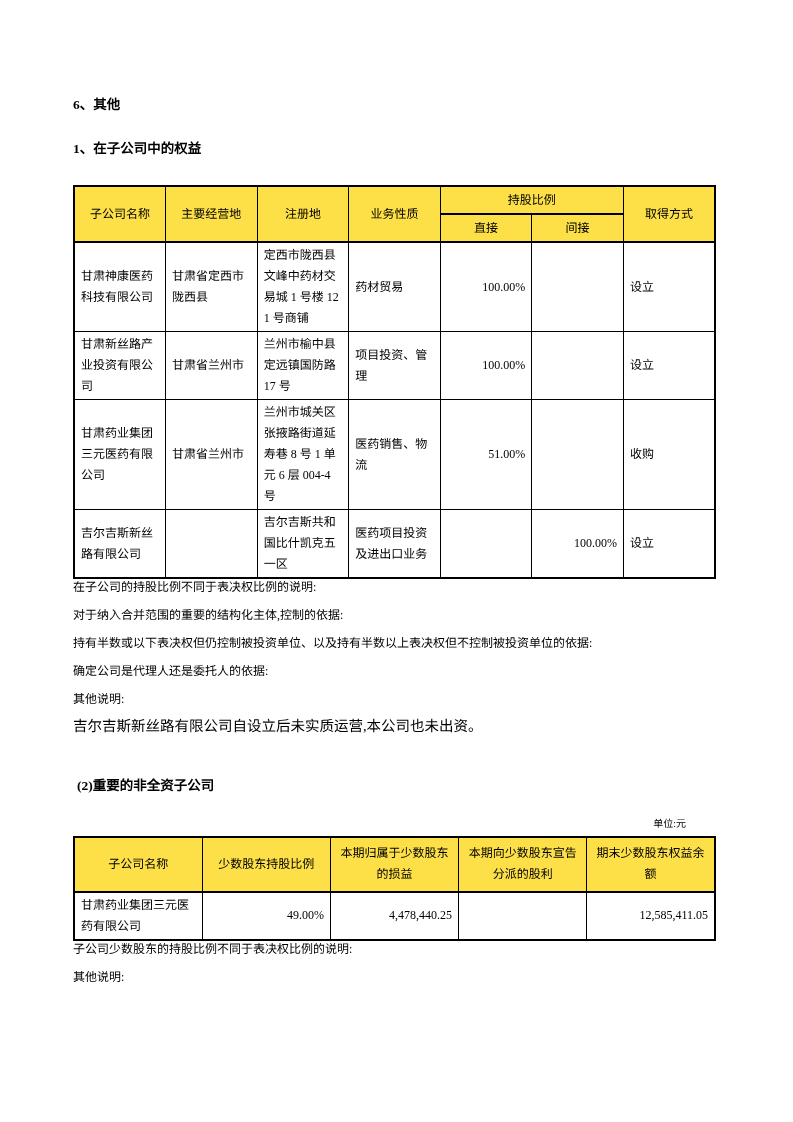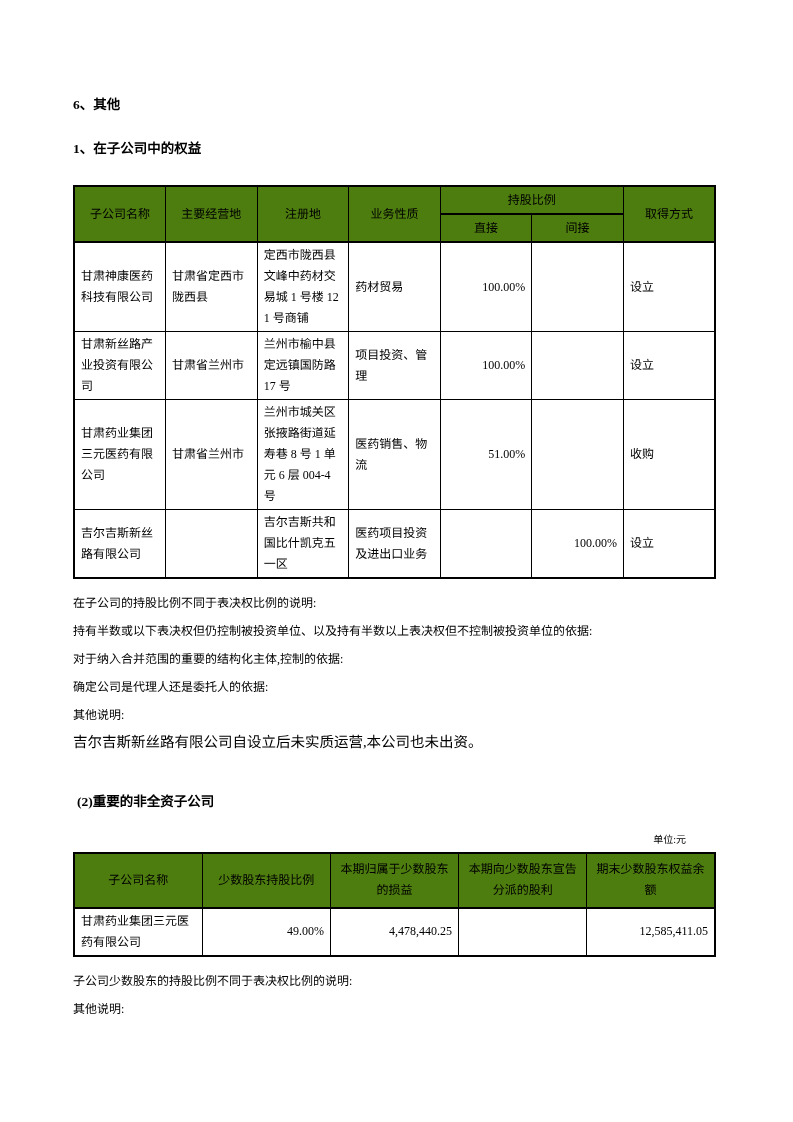--- a/index.html
+++ b/index.html
@@ -38,38 +38,38 @@
   table, .doc-table{border:2px solid #000;}
   th,td{
     border:1px solid #000;
     padding:2px 6px;
     vertical-align:middle;
     line-height:1.75;
     word-break:break-all;
     font-weight:normal;
   }
   thead th{
-    background:#4d7c0f;
+    background:#fde047;
     text-align:center;
     border-bottom-width:2px;
   }
   td.txt{text-align:left;}
   td.num{text-align:right;}
   .t1 .r-tall{height:85px;}
   .t1 .r-mid{height:55px;}
   .t1 .r-short{height:50px;margin-top:28px;}
   .t1 thead tr{height:28px;}
   .t2 thead tr{height:55px;}
   .t2 tbody tr{height:45px;}
   .note{
     font-size:12px;
     line-height:17px;
     margin:11px 0 0 0;
   }
-  .note.first{margin-top:16px;}
+  .note.first{margin-top:0;}
   .big-note{
     font-size:14.5px;
     line-height:20px;
     margin:8px 0 0 0;
   }
   .sec2-heading{margin-top:42px;}
   .unit-line{
     font-size:10px;
     text-align:right;
     margin:20px 0 6px 0;
@@ -141,22 +141,22 @@
         <td class="txt">吉尔吉斯共和国比什凯克五一区</td>
         <td class="txt">医药项目投资及进出口业务</td>
         <td class="num"></td>
         <td class="num">100.00%</td>
         <td class="txt">设立</td>
       </tr>
     </tbody>
   </table>
 
   <p class="note first">在子公司的持股比例不同于表决权比例的说明:</p>
+  <p class="note">对于纳入合并范围的重要的结构化主体,控制的依据:</p>
   <p class="note">持有半数或以下表决权但仍控制被投资单位、以及持有半数以上表决权但不控制被投资单位的依据:</p>
-  <p class="note">对于纳入合并范围的重要的结构化主体,控制的依据:</p>
   <p class="note">确定公司是代理人还是委托人的依据:</p>
   <p class="note">其他说明:</p>
   <p class="big-note">吉尔吉斯新丝路有限公司自设立后未实质运营,本公司也未出资。</p>
 
   <h4 class="h-part sec2-heading">(2)重要的非全资子公司</h4>
   <div class="unit-line">单位:元</div>
 
   <table class="t2 doc-table">
     <colgroup>
       <col style="width:20%">

